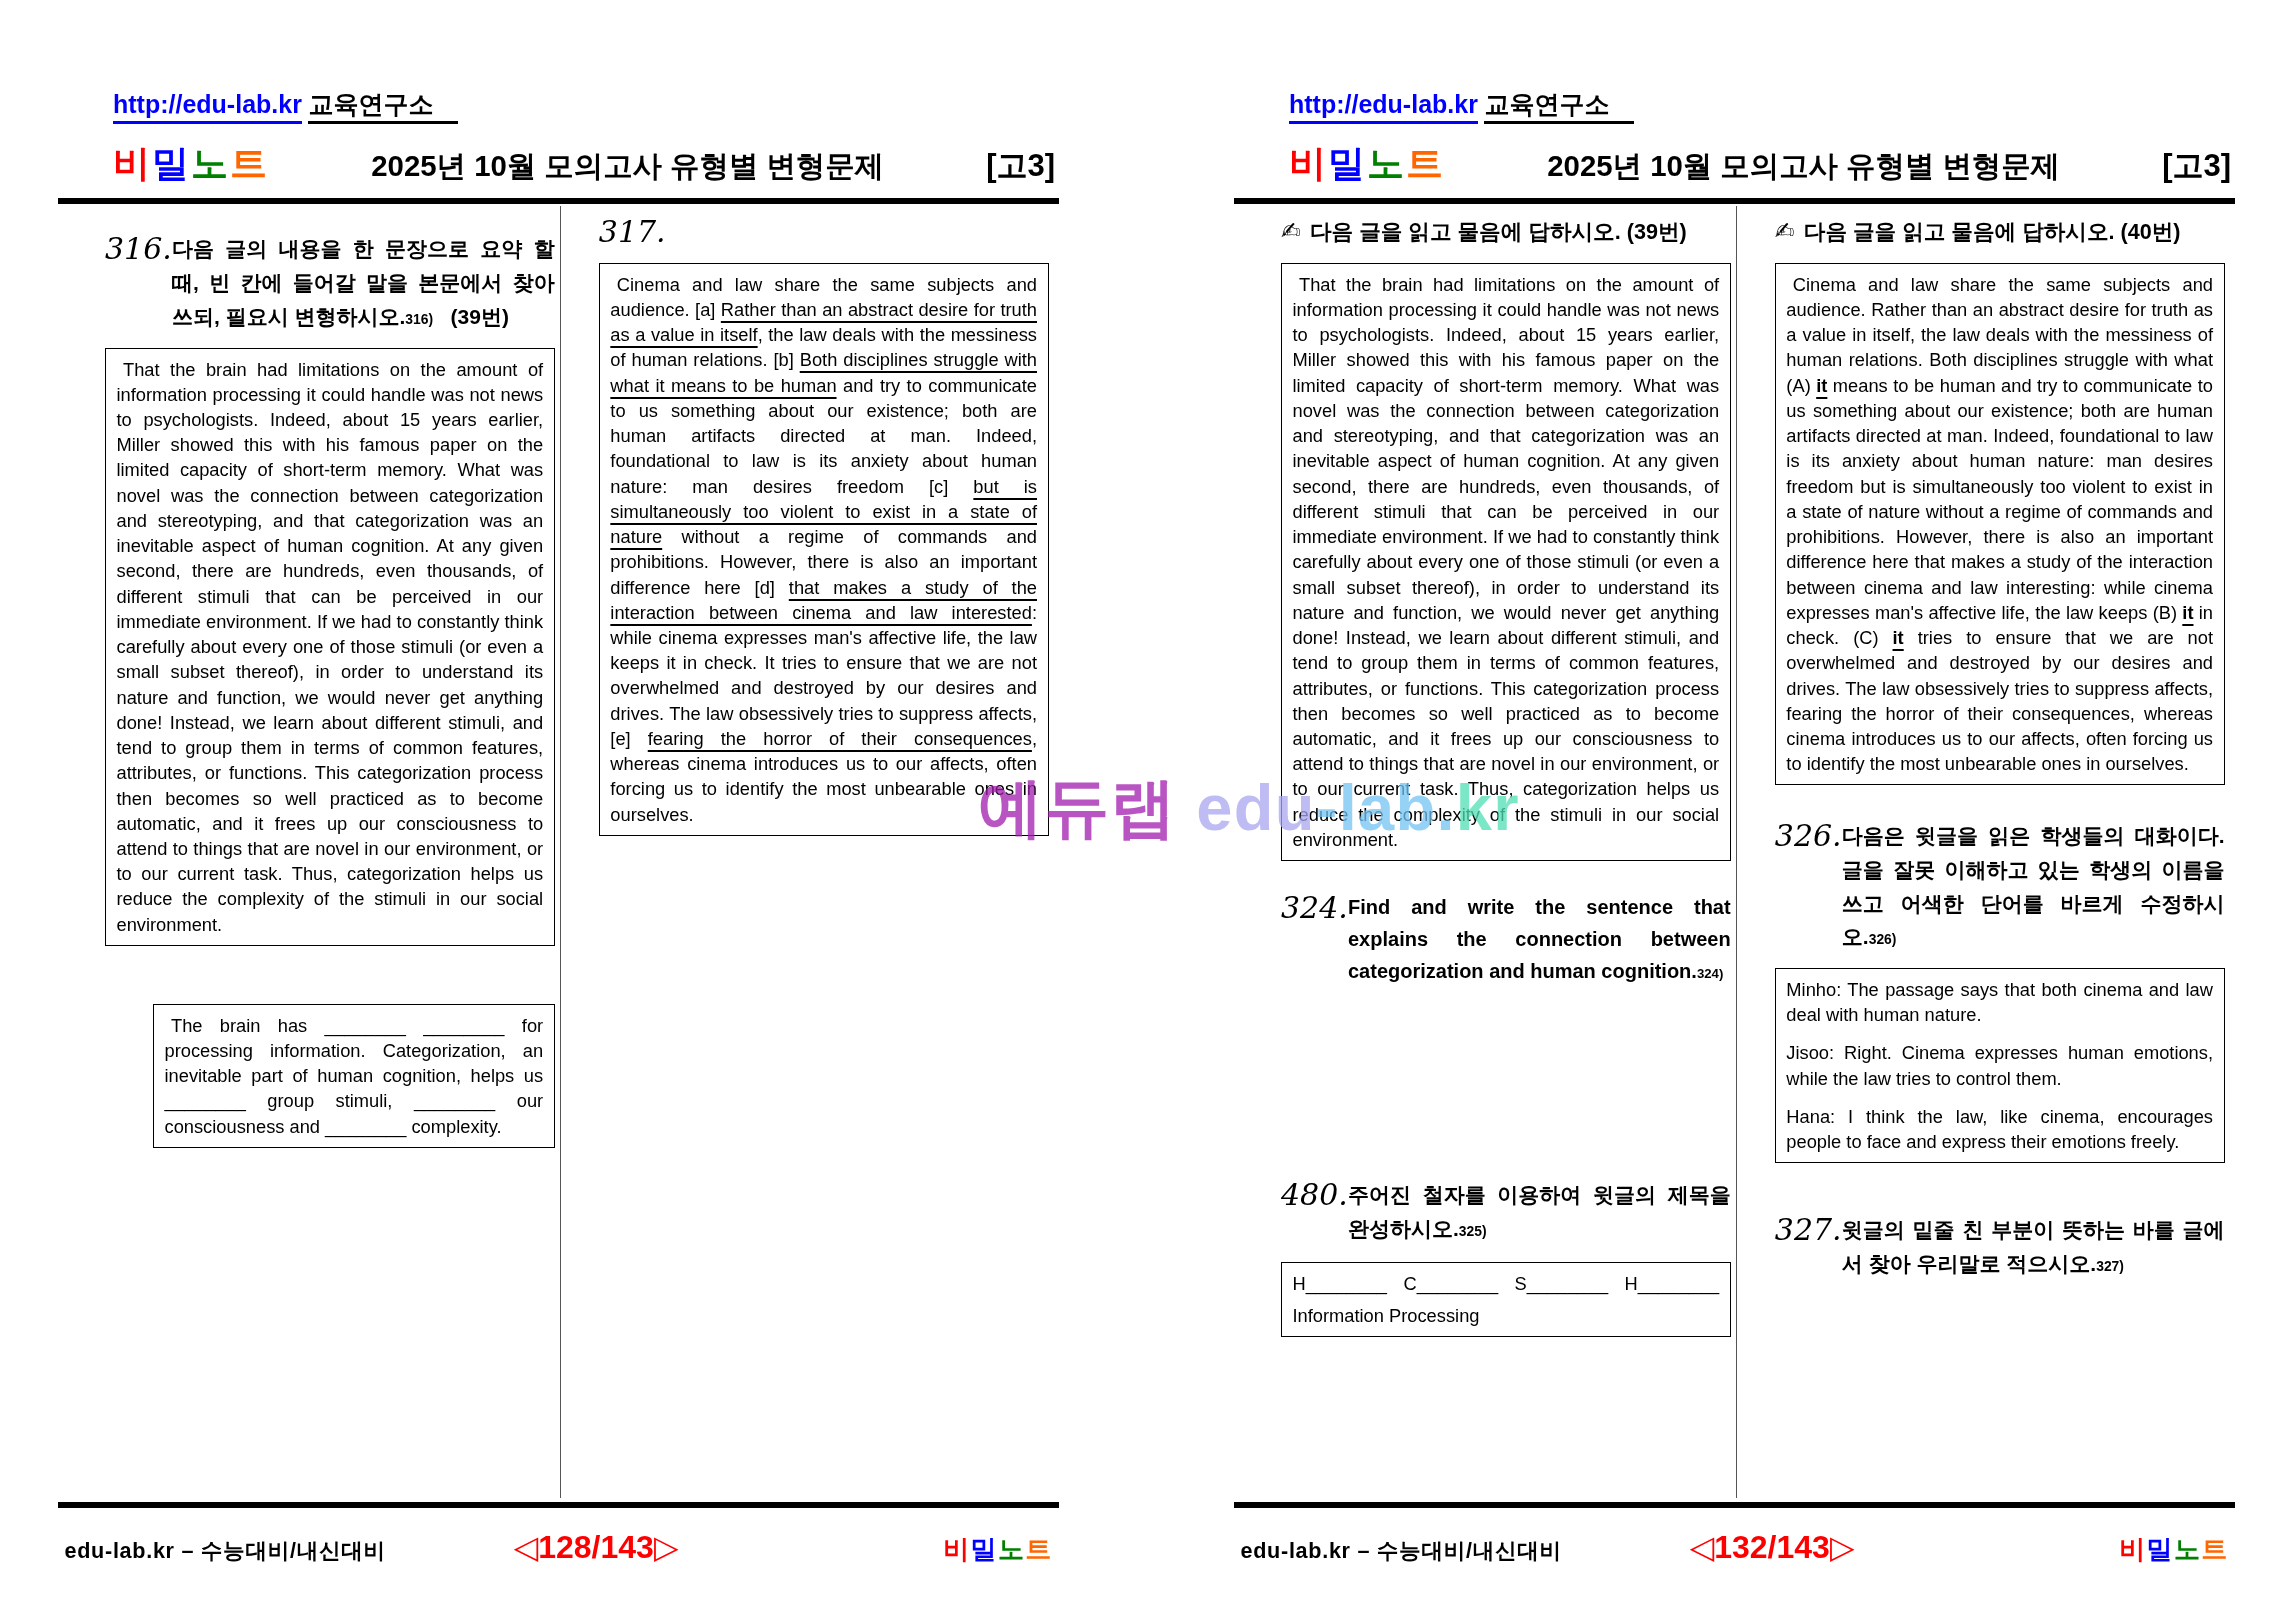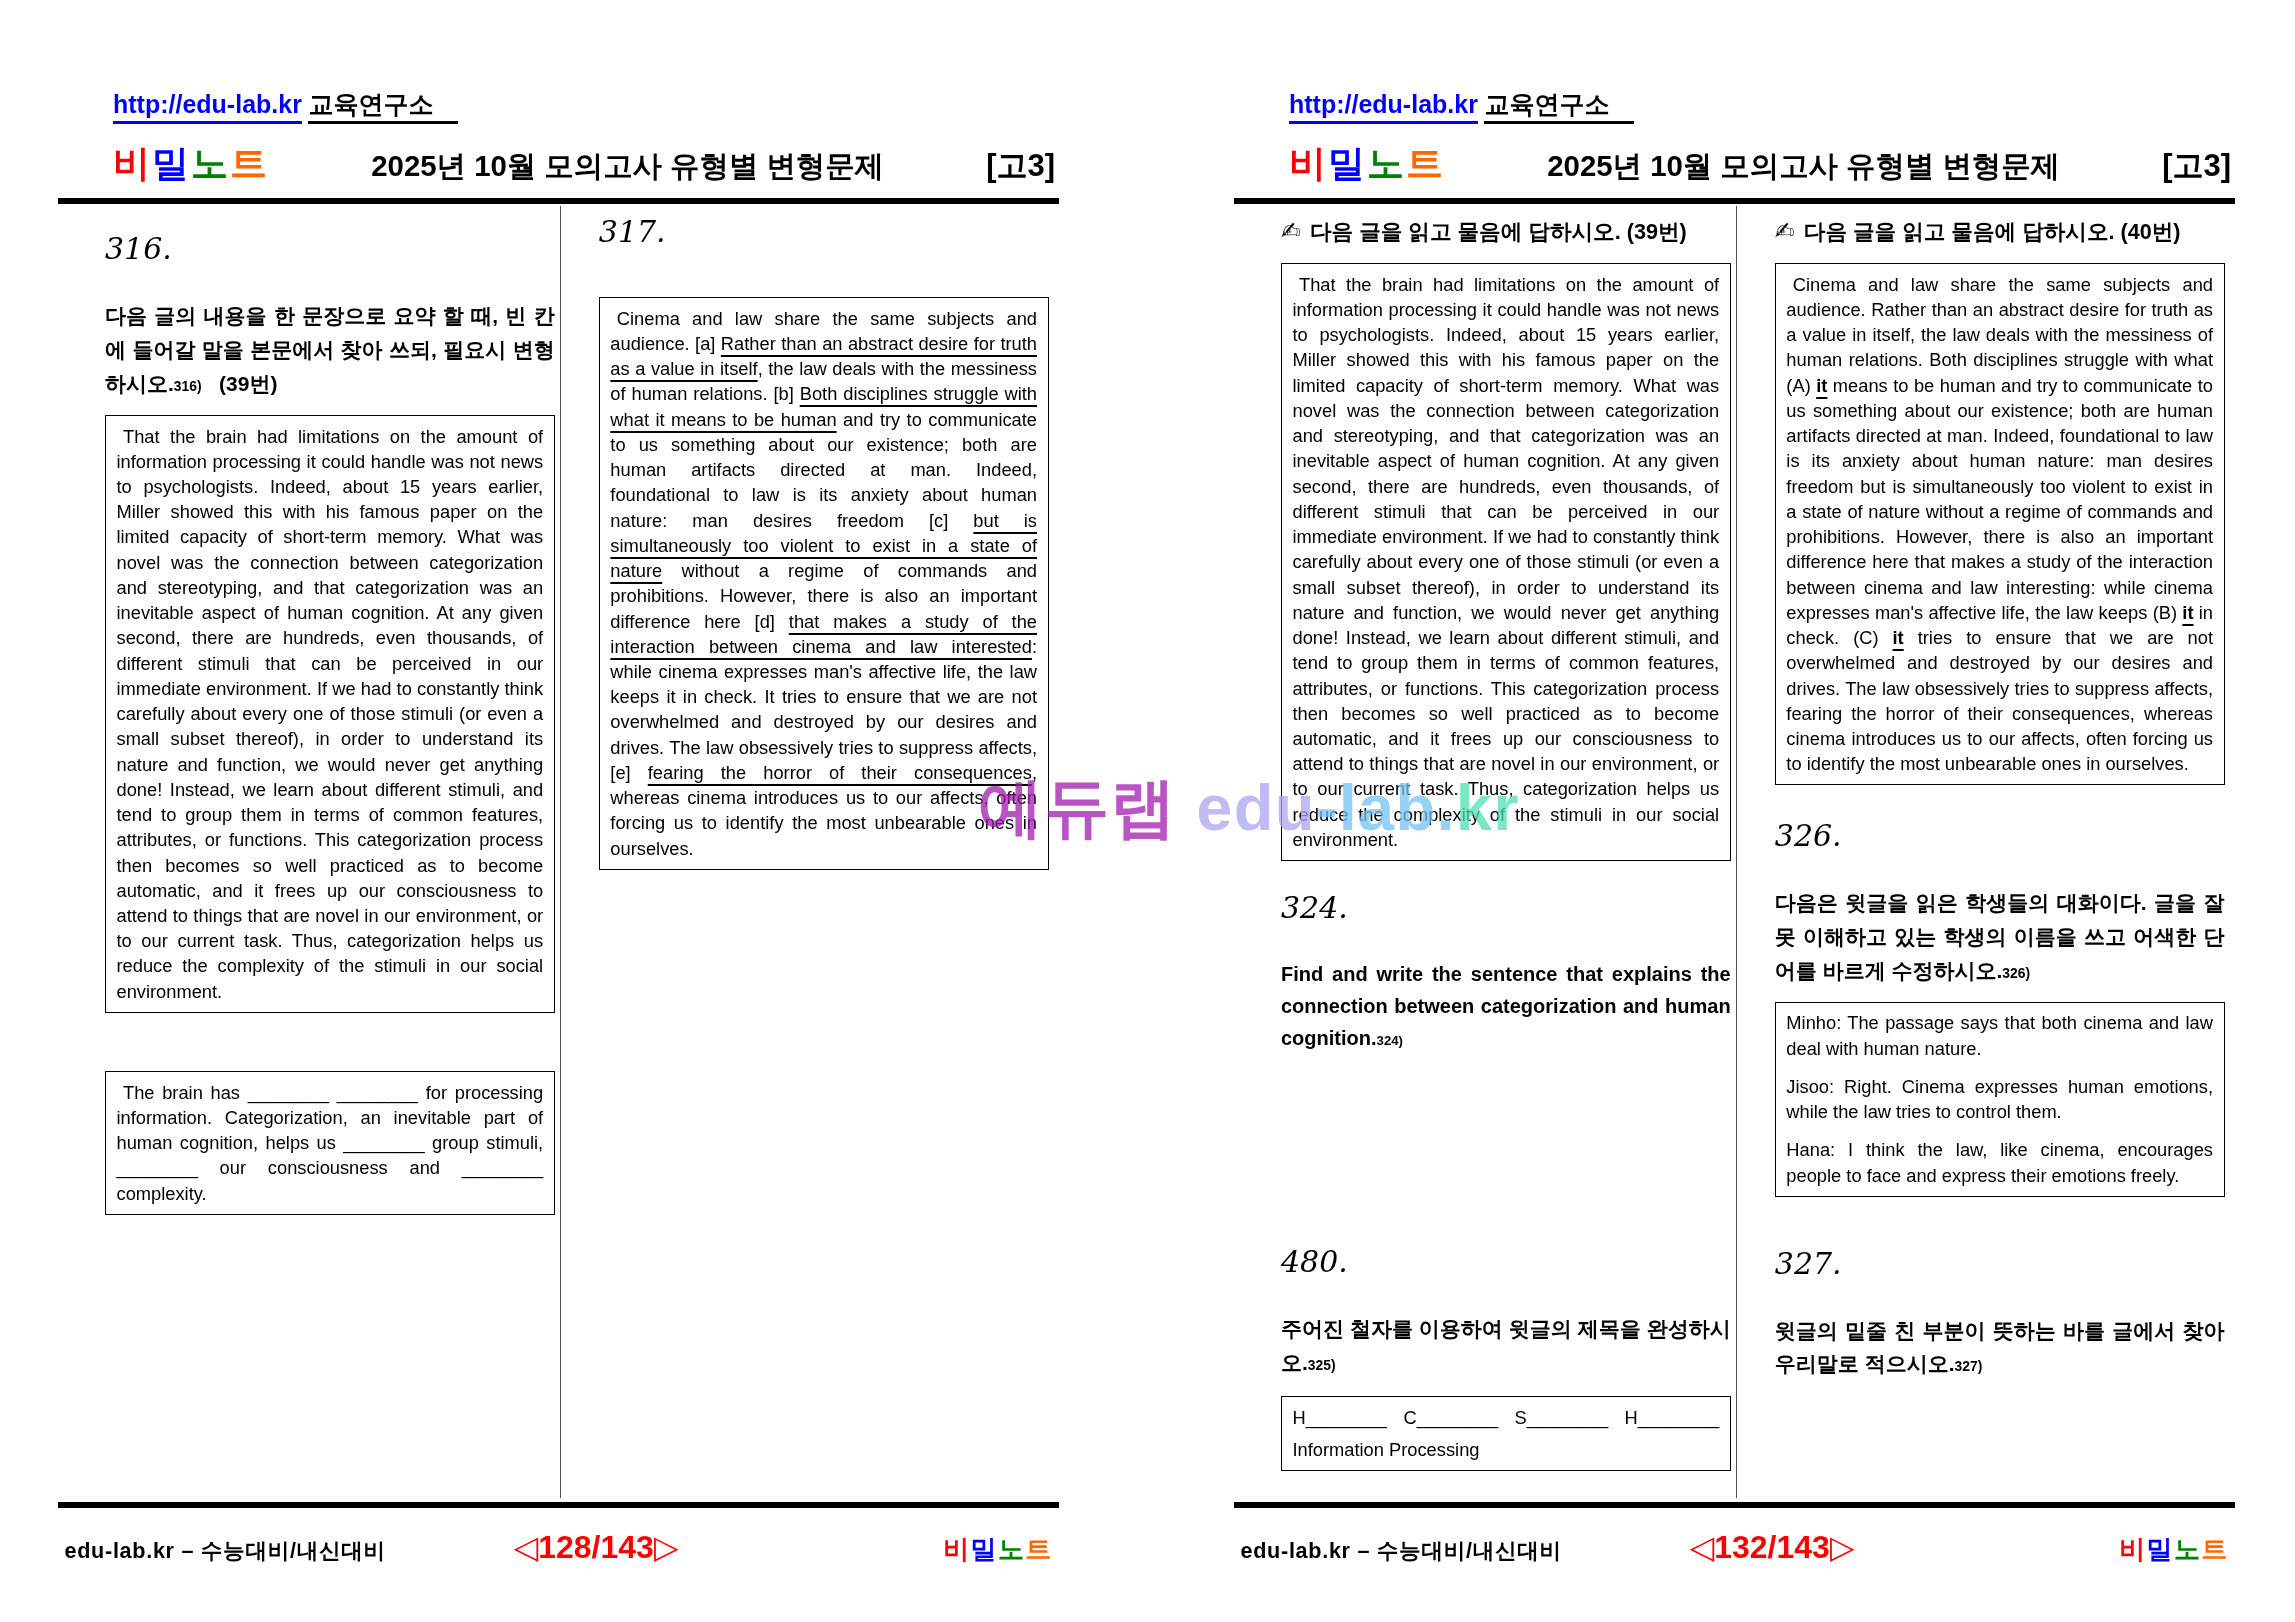--- a/index.html
+++ b/index.html
@@ -25,32 +25,32 @@
   .grade{font-size:31px;font-weight:bold;white-space:nowrap;}
   .top-rule{height:5.9px;background:#000;margin-top:9.2px;}
 
   
   .cols{display:flex;height:1292px;overflow:hidden;margin-top:2.6px;}
   .col{flex:1 1 0;box-sizing:border-box;}
   .col--a{padding:9.2px 5.2px 0 47px;}
   .col--b{border-left:1.3px solid #555;padding:9.2px 10.5px 0 38px;}
 
   
-  .qhead{display:flex;margin-top:17px;flex-direction:column;}
+  .qhead{display:flex;margin-top:17px;}
   .qnum{flex:0 0 67px;font-family:"DejaVu Serif","Liberation Serif",serif;font-style:italic;font-size:30px;line-height:1.1;}
   .qtext{flex:1;font-size:21px;font-weight:bold;line-height:1.6;text-align:justify;}
   .qtext-en{font-size:20px;}
 
   .section-head{display:flex;gap:9.2px;margin-top:6.5px;font-size:21.6px;font-weight:bold;line-height:1.4;align-items:baseline;}
   .section-icon{font-weight:normal;font-size:23.6px;}
 
   
   .tbox{border:1.3px solid #000;padding:7.9px 10.5px;margin-top:14.4px;font-size:18.3px;line-height:1.38;text-align:justify;}
   .tbox p{margin:0;text-indent:6.5px;}
-  .summary-box{margin-top:58px;}
+  .summary-box{margin-top:58px;margin-left:48px;}
   .dialogue-box p{text-indent:0;margin:0 0 13px 0;}
   .dialogue-box p:last-child{margin-bottom:0;}
   .blank-box{margin-top:17px;}
   .blank-row{display:flex;justify-content:space-between;text-indent:0;}
   .blank-line2{margin-top:6.5px;text-indent:0;}
 
   .gap-324{margin-top:30px;}
   .gap-325{margin-top:191px;}
   .gap-326{margin-top:34px;justify-content:center;}
   .gap-327{margin-top:50px;}

